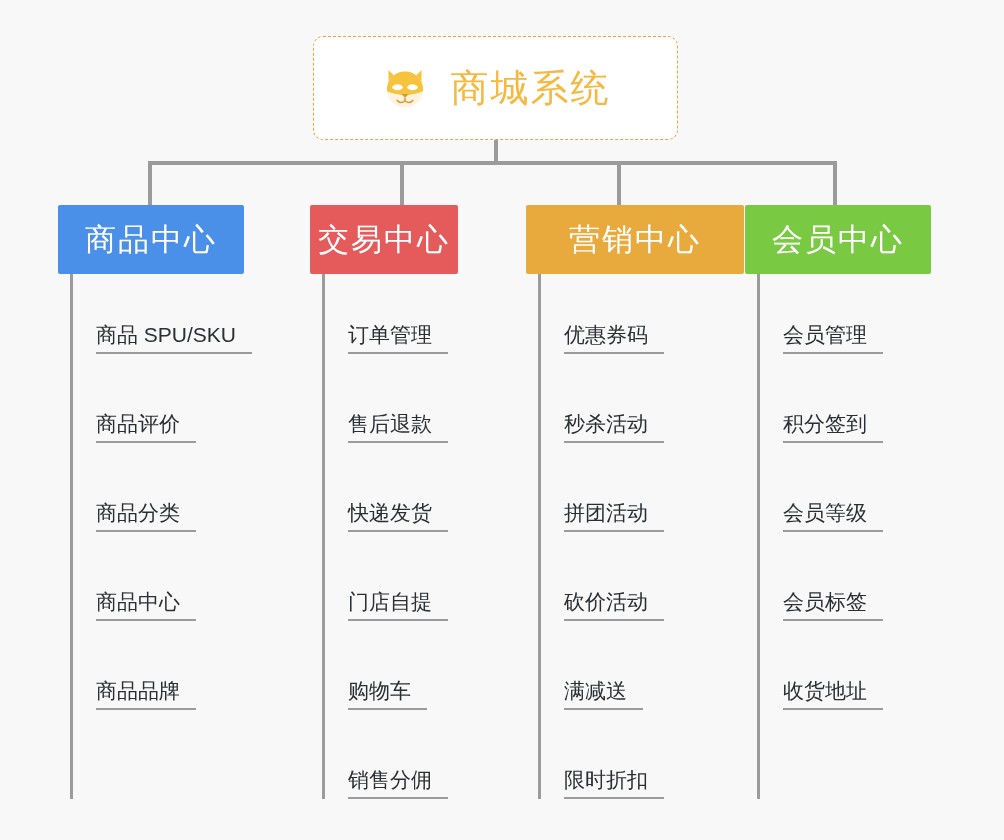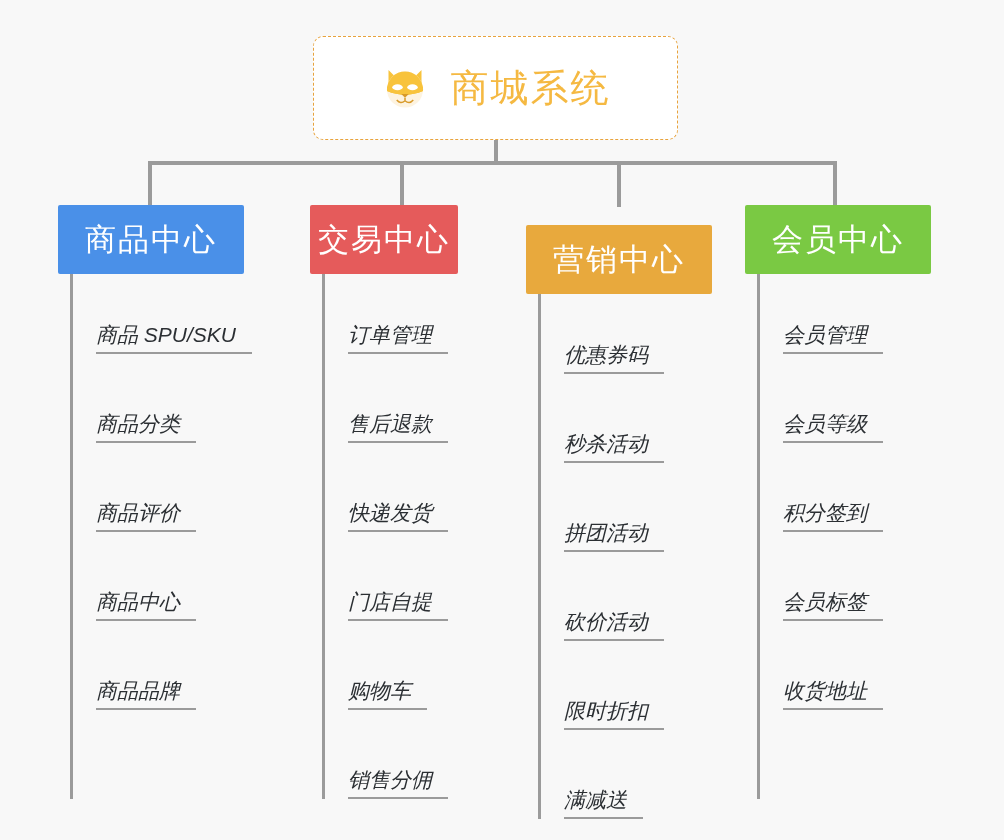--- a/index.html
+++ b/index.html
@@ -86,21 +86,20 @@
     justify-content: center;
     color: #ffffff;
     font-size: 31px;
     letter-spacing: 2px;
     box-sizing: border-box;
     white-space: nowrap;
   }
   .branch {
     position: relative;
     margin-top: 0;
-    font-style: italic;
   }
   .spine {
     position: absolute;
     left: 12px;
     top: 0;
     width: 3px;
     background: #9b9b9b;
   }
   .leaf {
     position: relative;
@@ -150,24 +149,24 @@
 
   <div id="columns">
       <div class="column" style="left: 58px; width: 186px;">
         <div class="cat-header" style="background: rgb(74, 144, 232); width: 186px;">商品中心</div>
         <div class="branch">
           <div class="spine" style="background: rgb(155, 155, 155); height: 525px;"></div>
           <div class="leaf">
             <div class="leaf-label">商品 SPU/SKU</div>
           </div>
           <div class="leaf">
+            <div class="leaf-label">商品评价</div>
+          </div>
+          <div class="leaf">
             <div class="leaf-label">商品分类</div>
-          </div>
-          <div class="leaf">
-            <div class="leaf-label">商品评价</div>
           </div>
           <div class="leaf">
             <div class="leaf-label">商品中心</div>
           </div>
           <div class="leaf">
             <div class="leaf-label">商品品牌</div>
           </div>
         </div>
       </div>
       <div class="column" style="left: 310px; width: 184px;">
@@ -188,57 +187,57 @@
           </div>
           <div class="leaf">
             <div class="leaf-label">购物车</div>
           </div>
           <div class="leaf">
             <div class="leaf-label">销售分佣</div>
           </div>
         </div>
       </div>
       <div class="column" style="left: 526px; width: 186px;">
-        <div class="cat-header" style="background: rgb(232, 169, 61); width: 186px; margin-top: 20px;">营销中心</div>
+        <div class="cat-header" style="background: rgb(232, 169, 61); width: 218px;">营销中心</div>
         <div class="branch">
           <div class="spine" style="background: rgb(155, 155, 155); height: 525px;"></div>
           <div class="leaf">
             <div class="leaf-label">优惠券码</div>
           </div>
           <div class="leaf">
             <div class="leaf-label">秒杀活动</div>
           </div>
           <div class="leaf">
             <div class="leaf-label">拼团活动</div>
           </div>
           <div class="leaf">
             <div class="leaf-label">砍价活动</div>
           </div>
           <div class="leaf">
+            <div class="leaf-label">满减送</div>
+          </div>
+          <div class="leaf">
             <div class="leaf-label">限时折扣</div>
-          </div>
-          <div class="leaf">
-            <div class="leaf-label">满减送</div>
           </div>
         </div>
       </div>
       <div class="column" style="left: 745px; width: 186px;">
         <div class="cat-header" style="background: rgb(122, 201, 67); width: 186px; text-align: right;">会员中心</div>
         <div class="branch">
           <div class="spine" style="background: rgb(155, 155, 155); height: 525px;"></div>
           <div class="leaf">
             <div class="leaf-label">会员管理</div>
           </div>
           <div class="leaf">
+            <div class="leaf-label">积分签到</div>
+          </div>
+          <div class="leaf">
             <div class="leaf-label">会员等级</div>
           </div>
           <div class="leaf">
-            <div class="leaf-label">积分签到</div>
-          </div>
-          <div class="leaf">
             <div class="leaf-label">会员标签</div>
           </div>
           <div class="leaf">
             <div class="leaf-label">收货地址</div>
           </div>
         </div>
       </div>
     </div>
 
 </div>

